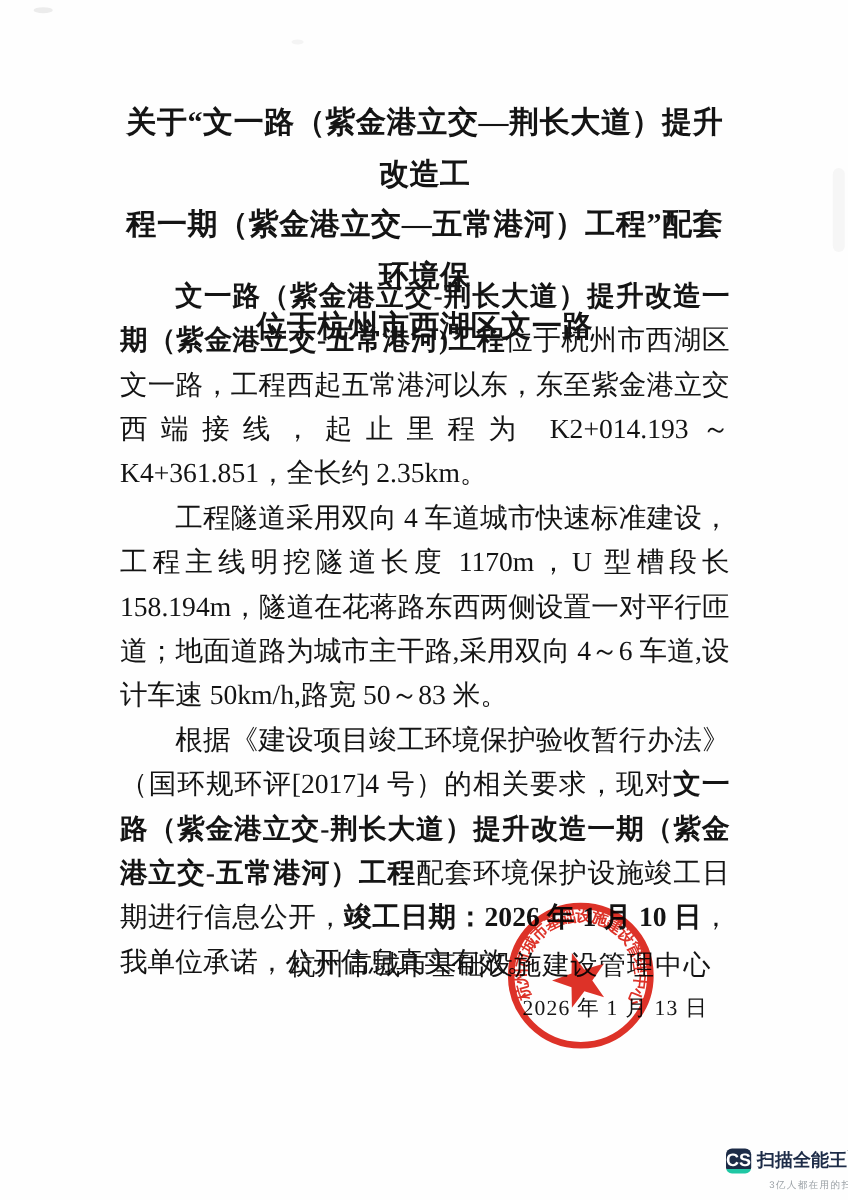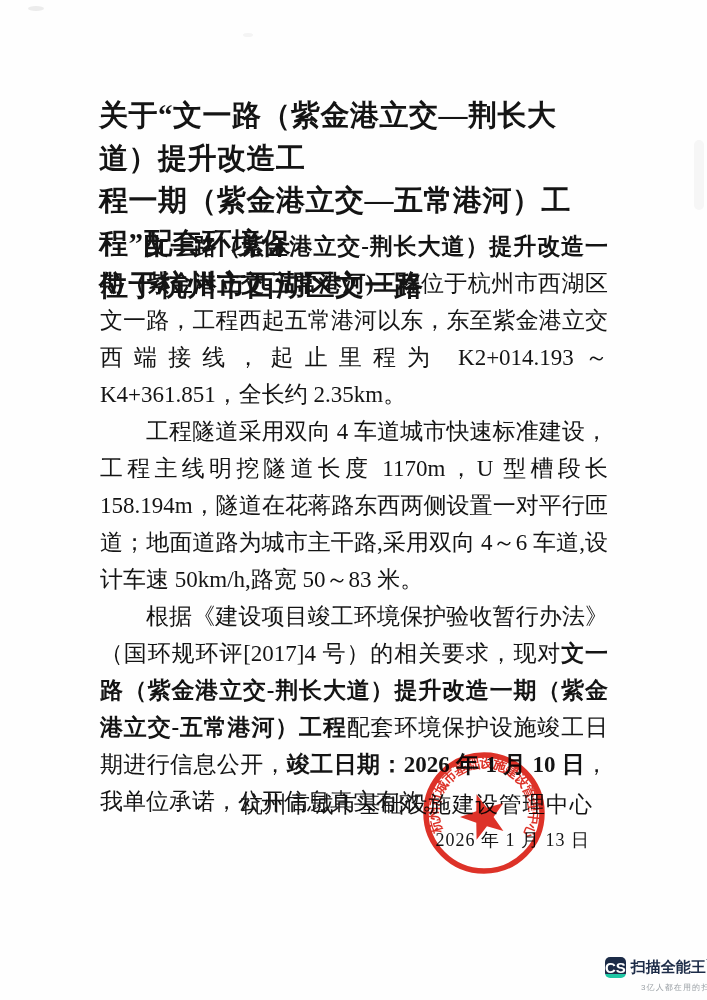--- a/index.html
+++ b/index.html
@@ -12,23 +12,23 @@
     font-family:"Liberation Serif","DejaVu Serif",serif;
     color:#141414;
   }
   
   .artifact { position:absolute; background:#ececec; border-radius:50%; }
   .artifact.a1 { left:28px; top:6px; width:16px; height:5px; }
   .artifact.a2 { left:243px; top:33px; width:10px; height:4px; opacity:.6; }
   .artifact.a3 { left:694px; top:140px; width:10px; height:70px; background:#f6f6f6; border-radius:6px; }
 
   .doc-title {
-    position:absolute; left:99px; top:94px; width:510px;
-    font-size:29px; font-weight:700; line-height:42.5px;
-    letter-spacing:.5px;
+    position:absolute; left:99px; top:82px; width:510px;
+    font-size:25px; font-weight:700; line-height:42.5px;
+    text-align:center; letter-spacing:.5px;
   }
   .doc-body {
     position:absolute; left:100px; top:228px; width:508px;
     font-size:23px; line-height:37px;
     text-align:justify;
   }
   .para { text-indent:2em; }
   .para .bold { font-weight:700; }
 
   .sig-org {

